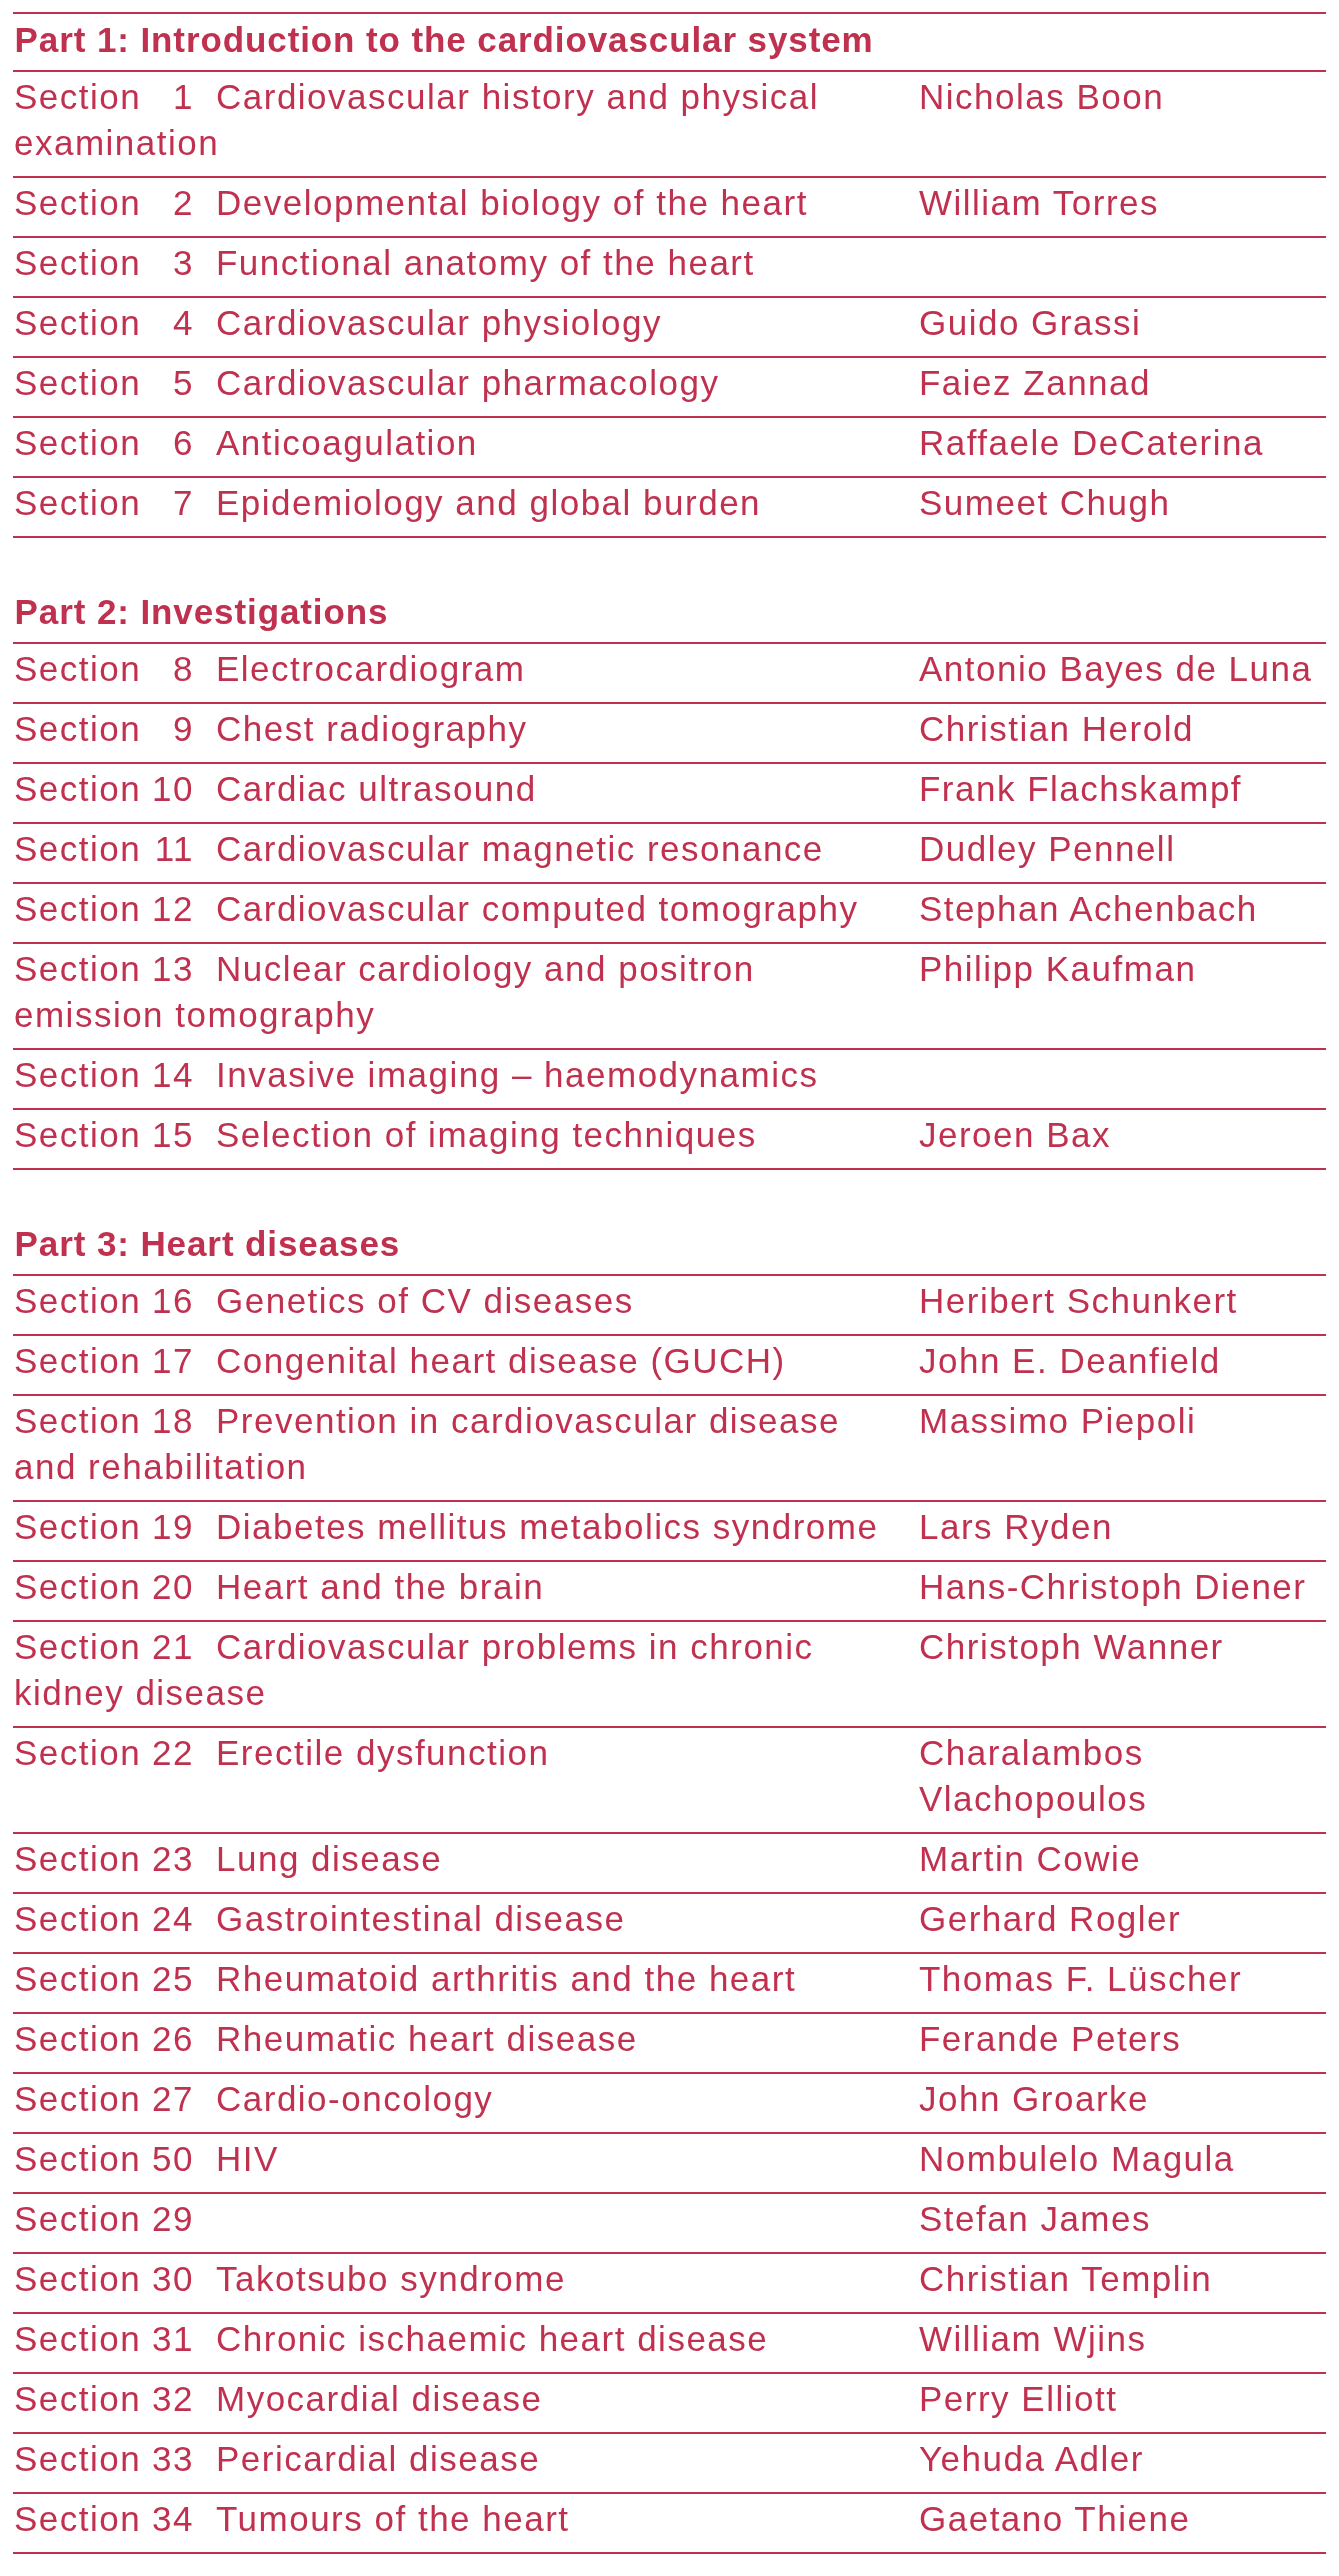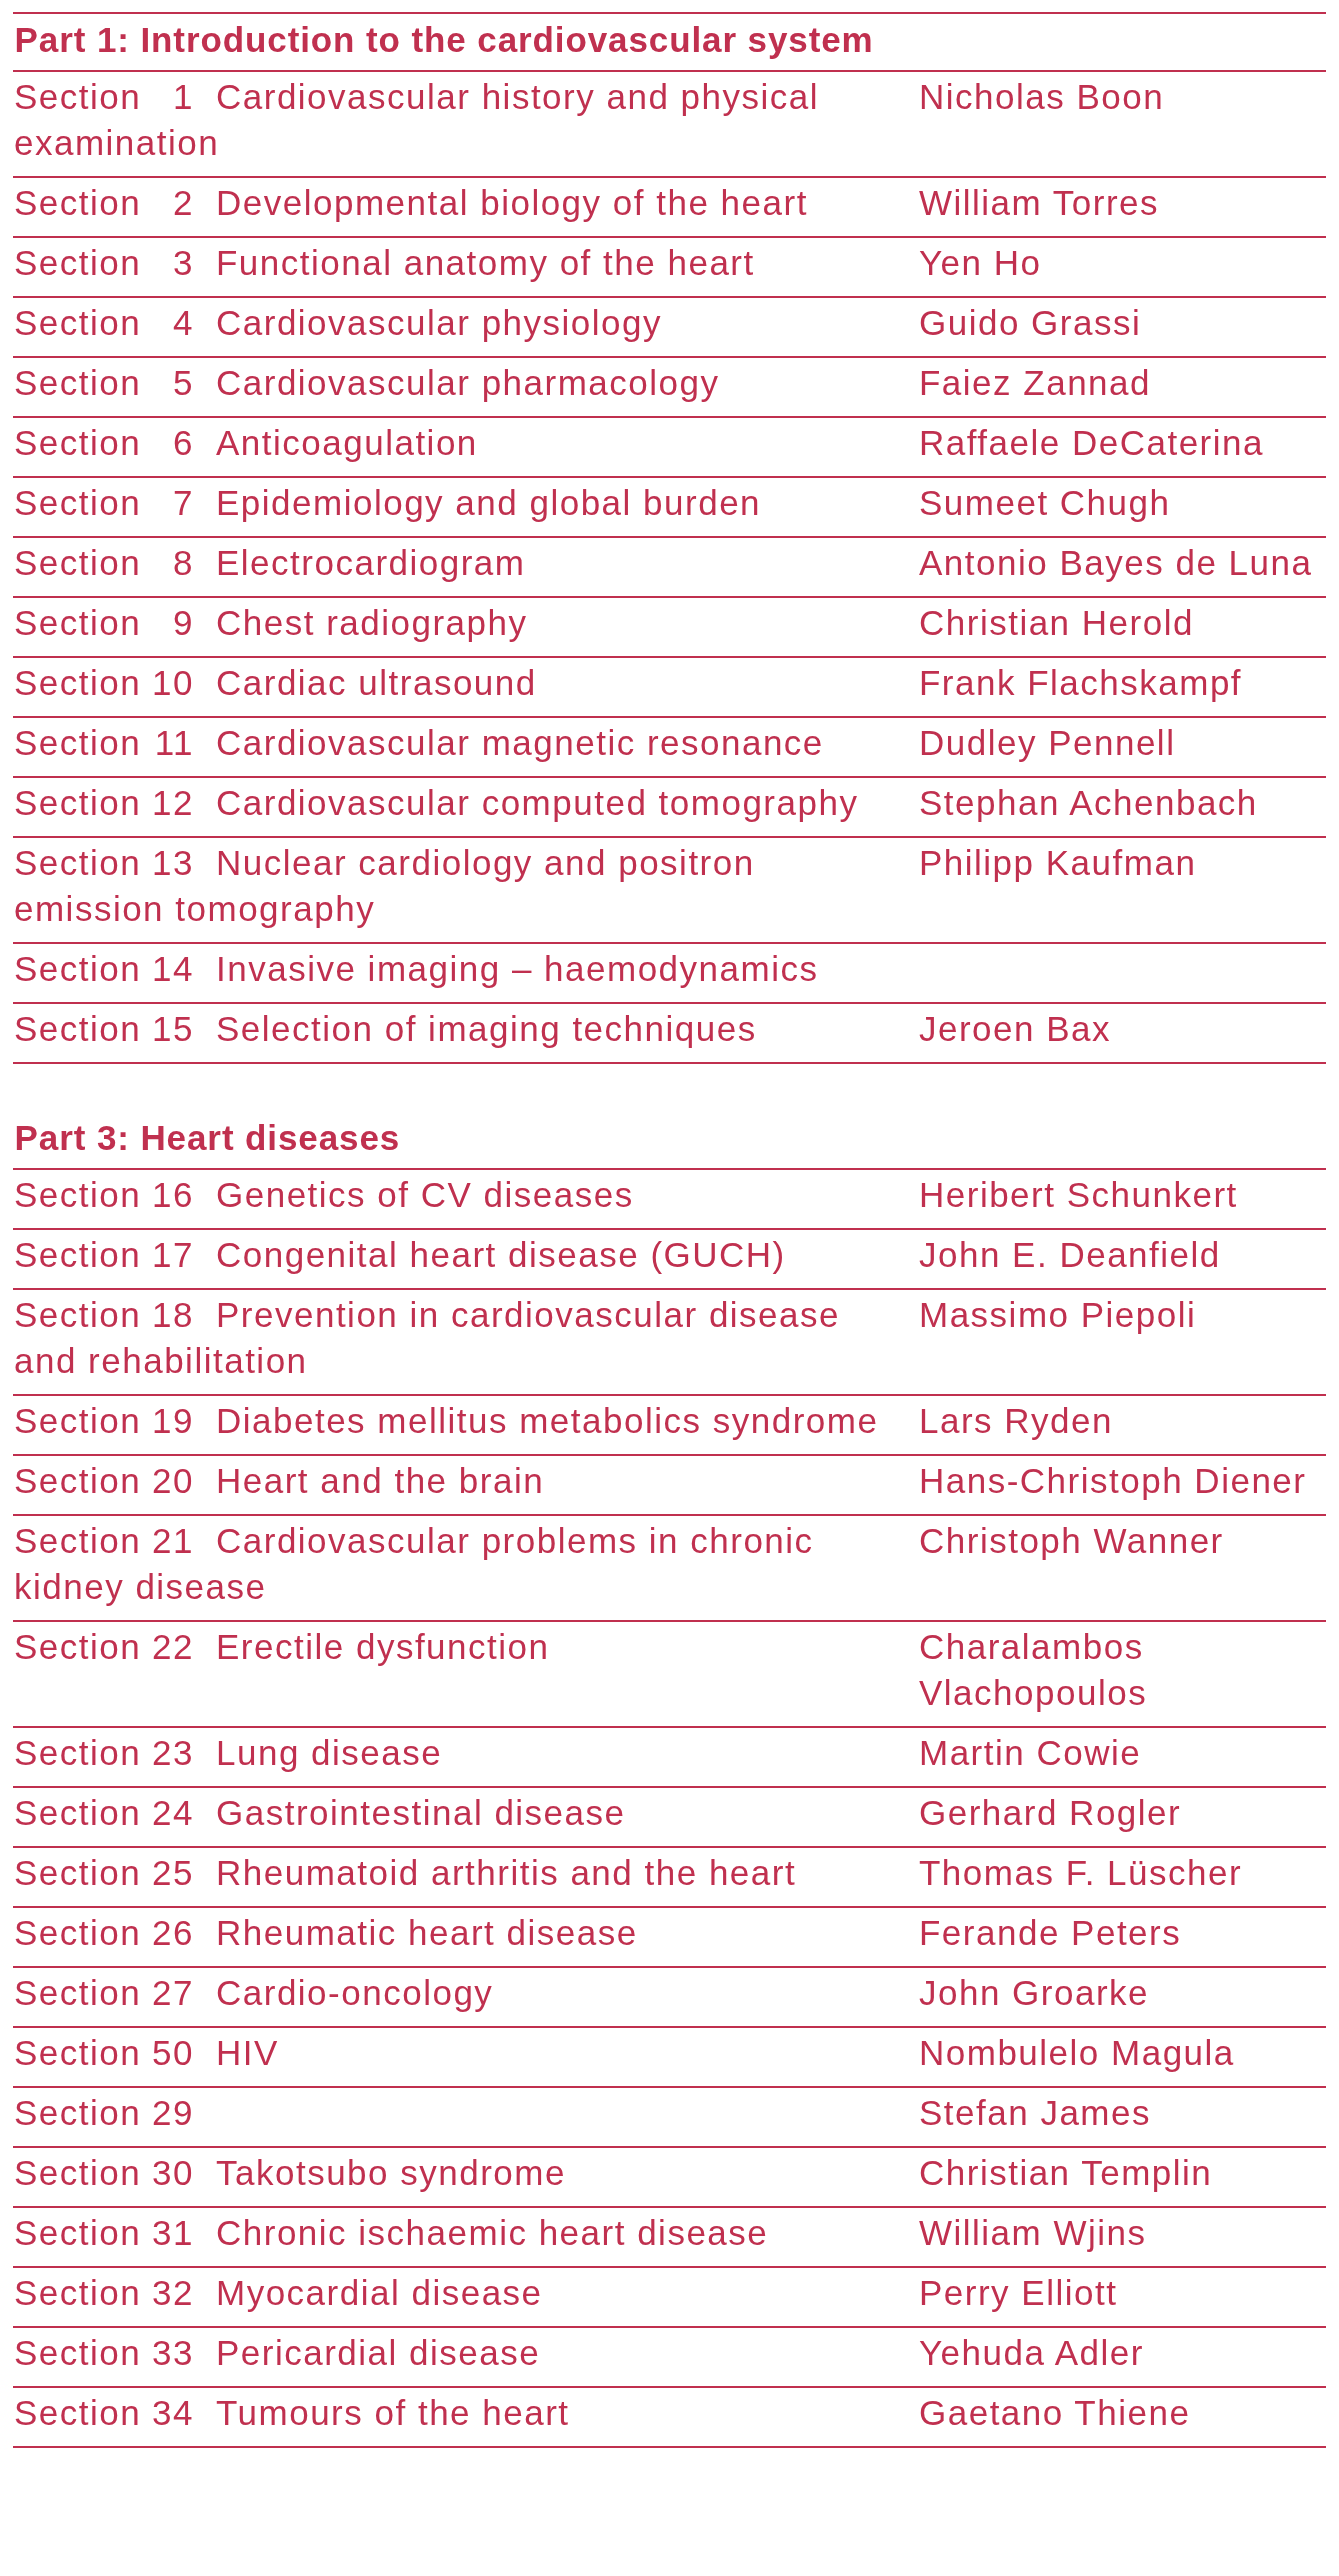--- a/index.html
+++ b/index.html
@@ -94,21 +94,20 @@
               <span>Section</span>
               <span>2</span>
             </span><span>Developmental biology of the heart</span></div>
     <div class="name-cell">William Torres</div>
   </div>
         <div class="row single">
     <div class="title-cell"><span class="label">
               <span>Section</span>
               <span>3</span>
             </span><span>Functional anatomy of the heart</span></div>
-    <div class="name-cell">Yen Ho</div>
   </div>
         <div class="row single">
     <div class="title-cell"><span class="label">
               <span>Section</span>
               <span>4</span>
             </span><span>Cardiovascular physiology</span></div>
     <div class="name-cell">Guido Grassi</div>
   </div>
         <div class="row single">
     <div class="title-cell"><span class="label">
@@ -127,20 +126,21 @@
         <div class="row single">
     <div class="title-cell"><span class="label">
               <span>Section</span>
               <span>7</span>
             </span><span>Epidemiology and global burden</span></div>
     <div class="name-cell">Sumeet Chugh</div>
   </div>
       </div>
   </section>
     <section class="part later">
+    <div class="part-header">Part 2: Investigations</div>
     <div class="rows">
         <div class="row single">
     <div class="title-cell"><span class="label">
               <span>Section</span>
               <span>8</span>
             </span><span>Electrocardiogram</span></div>
     <div class="name-cell">Antonio Bayes de Luna</div>
   </div>
         <div class="row single">
     <div class="title-cell"><span class="label">

